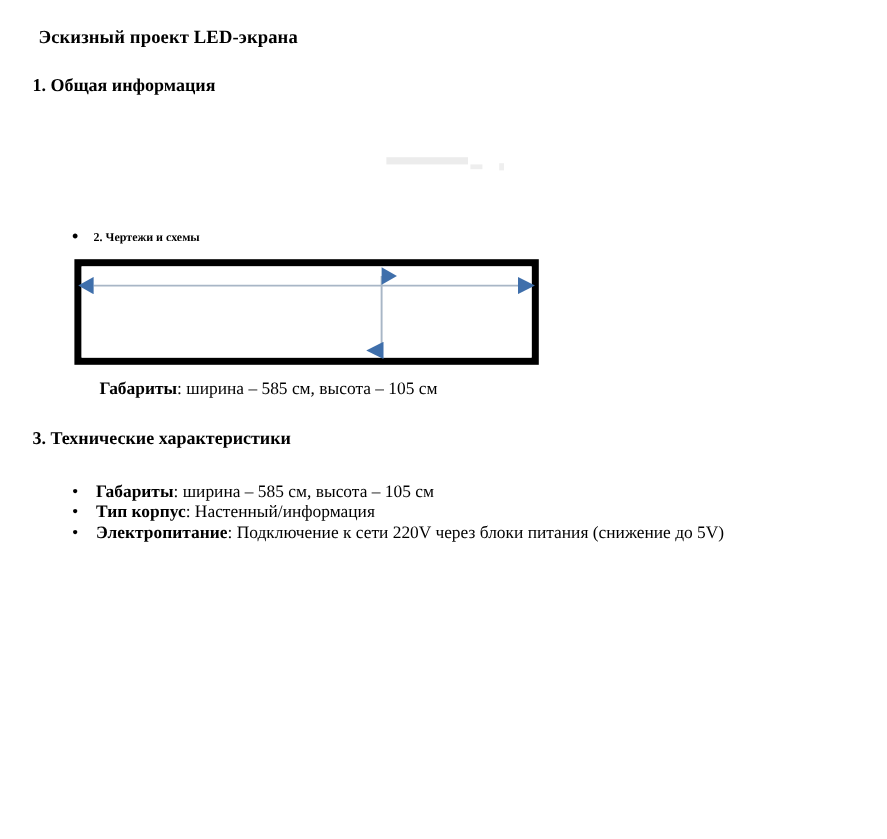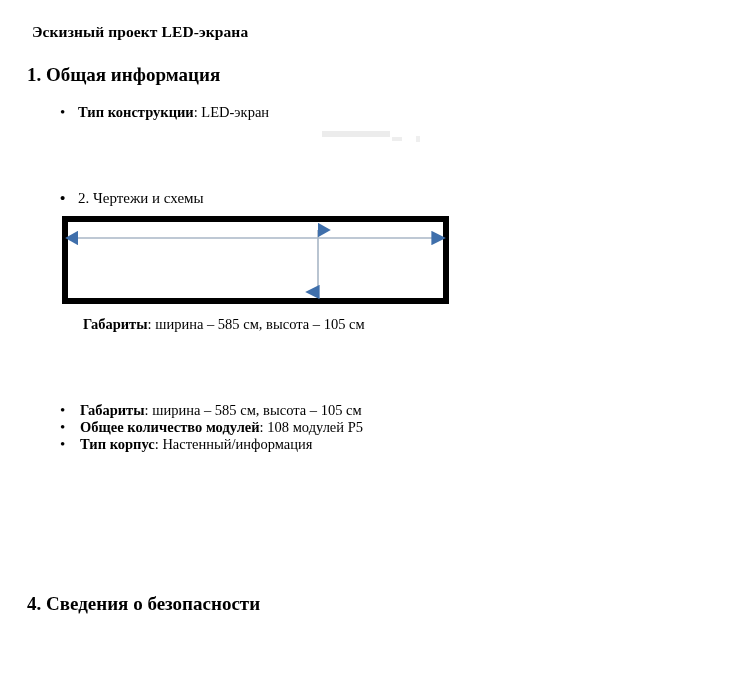--- a/index.html
+++ b/index.html
@@ -29,21 +29,21 @@
     left: 32px;
     top: 23px;
     font-size: 15.5px;
     font-weight: bold;
     letter-spacing: 0.1px;
     white-space: nowrap;
   }
   .section-heading {
     position: absolute;
     left: 27px;
-    font-size: 19px;
+    font-size: 15px;
     font-weight: bold;
     white-space: nowrap;
   }
   #sec1 { top: 64px; }
   #sec3 { top: 358px; }
   #sec4 { top: 593px; }
 
   
   .bullet-row {
     position: absolute;
@@ -58,21 +58,21 @@
     text-align: left;
     font-size: 15px;
     line-height: 17px;
   }
   .bullet-dot::before { content: "\2022"; }
   .bullet-text { flex: 1 1 auto; }
   .bullet-text b { font-weight: bold; }
 
   #row-type      { left: 60px; top: 104px; width: 520px; }
   #row-drawings  { left: 60px; top: 190px; width: 520px; font-weight: bold; }
-  #row-drawings .bullet-text { font-weight: normal; font-size: 15px; }
+  #row-drawings .bullet-text { font-weight: bold; font-size: 10px; }
 
   
   .diagram {
     position: absolute;
     left: 62px;
     top: 216px;
     width: 387px;
     height: 88px;
     border: 6px solid #000000;
     box-sizing: border-box;
@@ -159,24 +159,20 @@
 </style>
 </head>
 <body>
 
 <div class="page">
 
   <div class="doc-title">Эскизный проект LED-экрана</div>
 
   <div class="section-heading" id="sec1">1. Общая информация</div>
 
-  <div class="bullet-row" id="row-type">
-    <span class="bullet-dot"></span>
-    <span class="bullet-text"><b>Тип конструкции</b><span>: </span><span>LED-экран</span></span>
-  </div>
 
   <div class="scan-artifact"></div>
   <div class="scan-artifact-2"></div>
   <div class="scan-artifact-3"></div>
 
   <div class="bullet-row" id="row-drawings">
     <span class="bullet-dot"></span>
     <span class="bullet-text">2. Чертежи и схемы</span>
   </div>
 
@@ -200,32 +196,32 @@
 
         <line x1="10" y1="16" x2="365" y2="16" stroke="#a8b6c6" stroke-width="1.6" marker-start="url(#ahL)" marker-end="url(#ahR)"></line>
 
         <line x1="250" y1="8" x2="250" y2="70" stroke="#a8b6c6" stroke-width="1.6" marker-start="url(#ahU)" marker-end="url(#ahD)"></line>
       </svg>
     </div>
   </div>
 
   <div class="caption-dimensions"><b>Габариты</b><span>: </span><span>ширина – 585 см, высота – 105 см</span></div>
 
+  <div class="section-heading" id="sec3">3. Технические характеристики</div>
 
   <div class="spec-list" id="spec-list">
       <div class="spec-item">
         <span class="bullet-dot"></span>
         <span class="spec-text"><b>Габариты</b><span>: </span><span>ширина – 585 см, высота – 105 см</span></span>
       </div>
       <div class="spec-item">
         <span class="bullet-dot"></span>
-        <span class="spec-text"><b>Общее количество модулей</b><span>: </span><span>108 модулей P5</span></span>
+        <span class="spec-text"><b>Тип корпус</b><span>: </span><span>Настенный/информация</span></span>
       </div>
       <div class="spec-item">
         <span class="bullet-dot"></span>
-        <span class="spec-text"><b>Тип корпус</b><span>: </span><span>Настенный/информация</span></span>
+        <span class="spec-text"><b>Электропитание</b><span>: </span><span>Подключение к сети 220V через блоки питания (снижение до 5V)</span></span>
       </div>
     </div>
 
-  <div class="section-heading" id="sec4">4. Сведения о безопасности</div>
 
 
 </div>
 
 </body></html>

